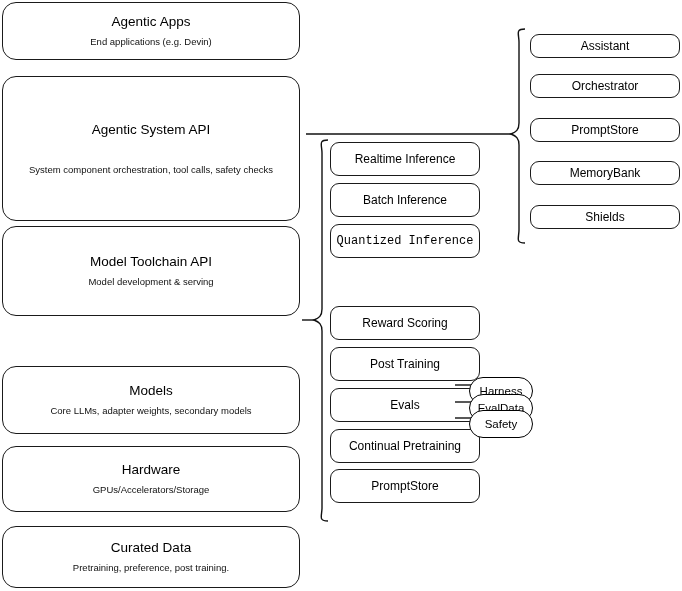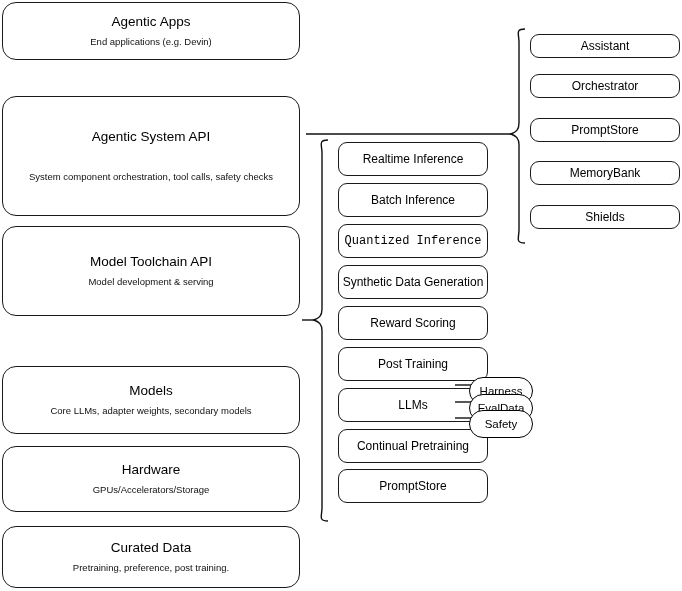--- a/index.html
+++ b/index.html
@@ -40,21 +40,21 @@
     color: #000;
     white-space: nowrap;
   }
   .layer .subtitle {
     font-size: 9.5px;
     color: #111;
     margin-top: 5px;
     white-space: nowrap;
   }
   .mid {
-    left: 338px;
+    left: 330px;
     width: 150px;
     height: 34px;
     border-radius: 9px;
     font-size: 12px;
   }
   .right {
     left: 530px;
     width: 150px;
     height: 24px;
     border-radius: 9px;
@@ -120,21 +120,21 @@
     <line x1="455" y1="385" x2="474" y2="385"></line>
     <line x1="455" y1="402" x2="474" y2="402"></line>
     <line x1="455" y1="418" x2="474" y2="418"></line>
   </svg>
 
   <div class="node layer" style="top:2px; height:58px;">
     <div class="title">Agentic Apps</div>
     <div class="subtitle">End applications (e.g. Devin)</div>
   </div>
 
-  <div class="node layer" style="top:96px; height:120px;gap:20px;">
+  <div class="node layer" style="top:76px; height:145px;gap:20px;">
     <div class="title">Agentic System API</div>
     <div class="subtitle">System component orchestration, tool calls, safety checks</div>
   </div>
 
   <div class="node layer" style="top:226px; height:90px;">
     <div class="title">Model Toolchain API</div>
     <div class="subtitle">Model development &amp; serving</div>
   </div>
 
   <div class="node layer" style="top:366px; height:68px;">
@@ -154,31 +154,28 @@
 
   <div class="node mid" style="top:142px;">
     <span>Realtime Inference</span>
   </div>
   <div class="node mid" style="top:183px;">
     <span>Batch Inference</span>
   </div>
   <div class="node mid" style="top:224px;font-family:Liberation Mono, monospace;">
     <span>Quantized Inference</span>
   </div>
-  <div class="node mid" style="top:265px;">
-    <span>Synthetic Data Generation</span>
-  </div>
   <div class="node mid" style="top:306px;">
     <span>Reward Scoring</span>
   </div>
   <div class="node mid" style="top:347px;">
     <span>Post Training</span>
   </div>
   <div class="node mid" style="top:388px;">
-    <span>LLMs</span>
+    <span>Evals</span>
   </div>
   <div class="node mid" style="top:429px;">
     <span>Continual Pretraining</span>
   </div>
   <div class="node mid" style="top:469px;">
     <span>PromptStore</span>
   </div>
 
   <div class="pill" style="top:377px;">
     <span>Harness</span>

